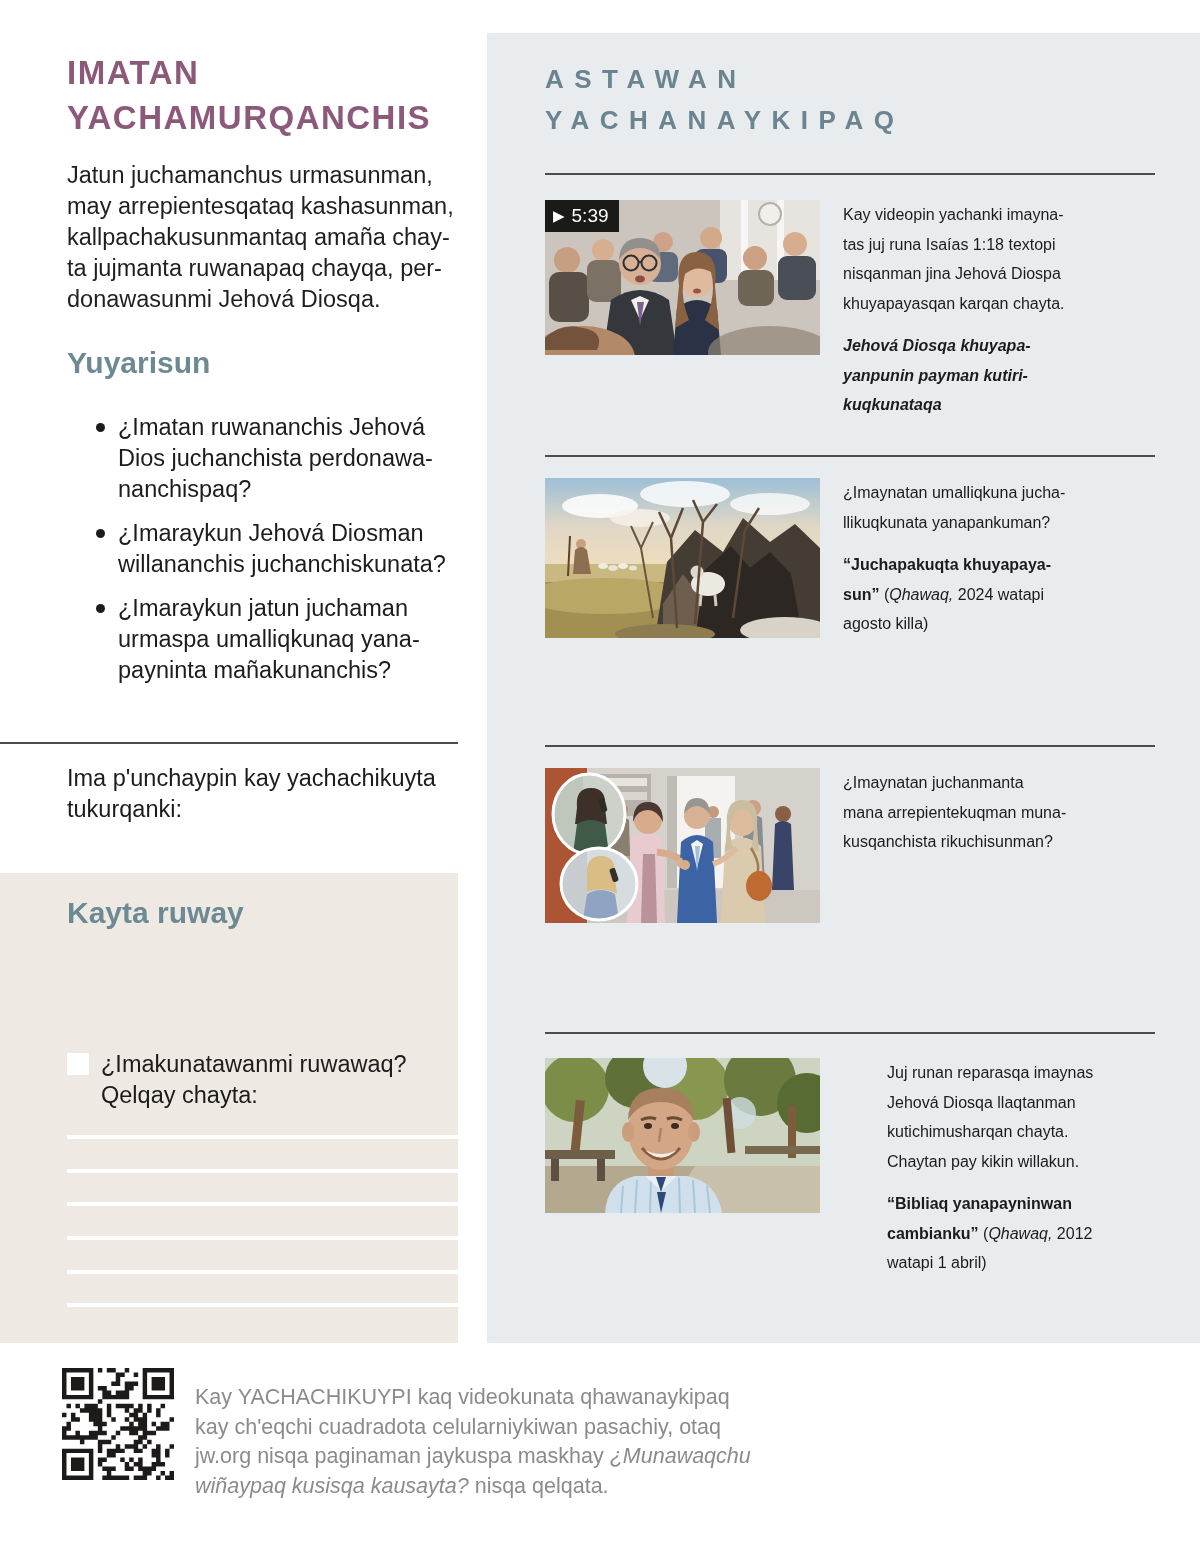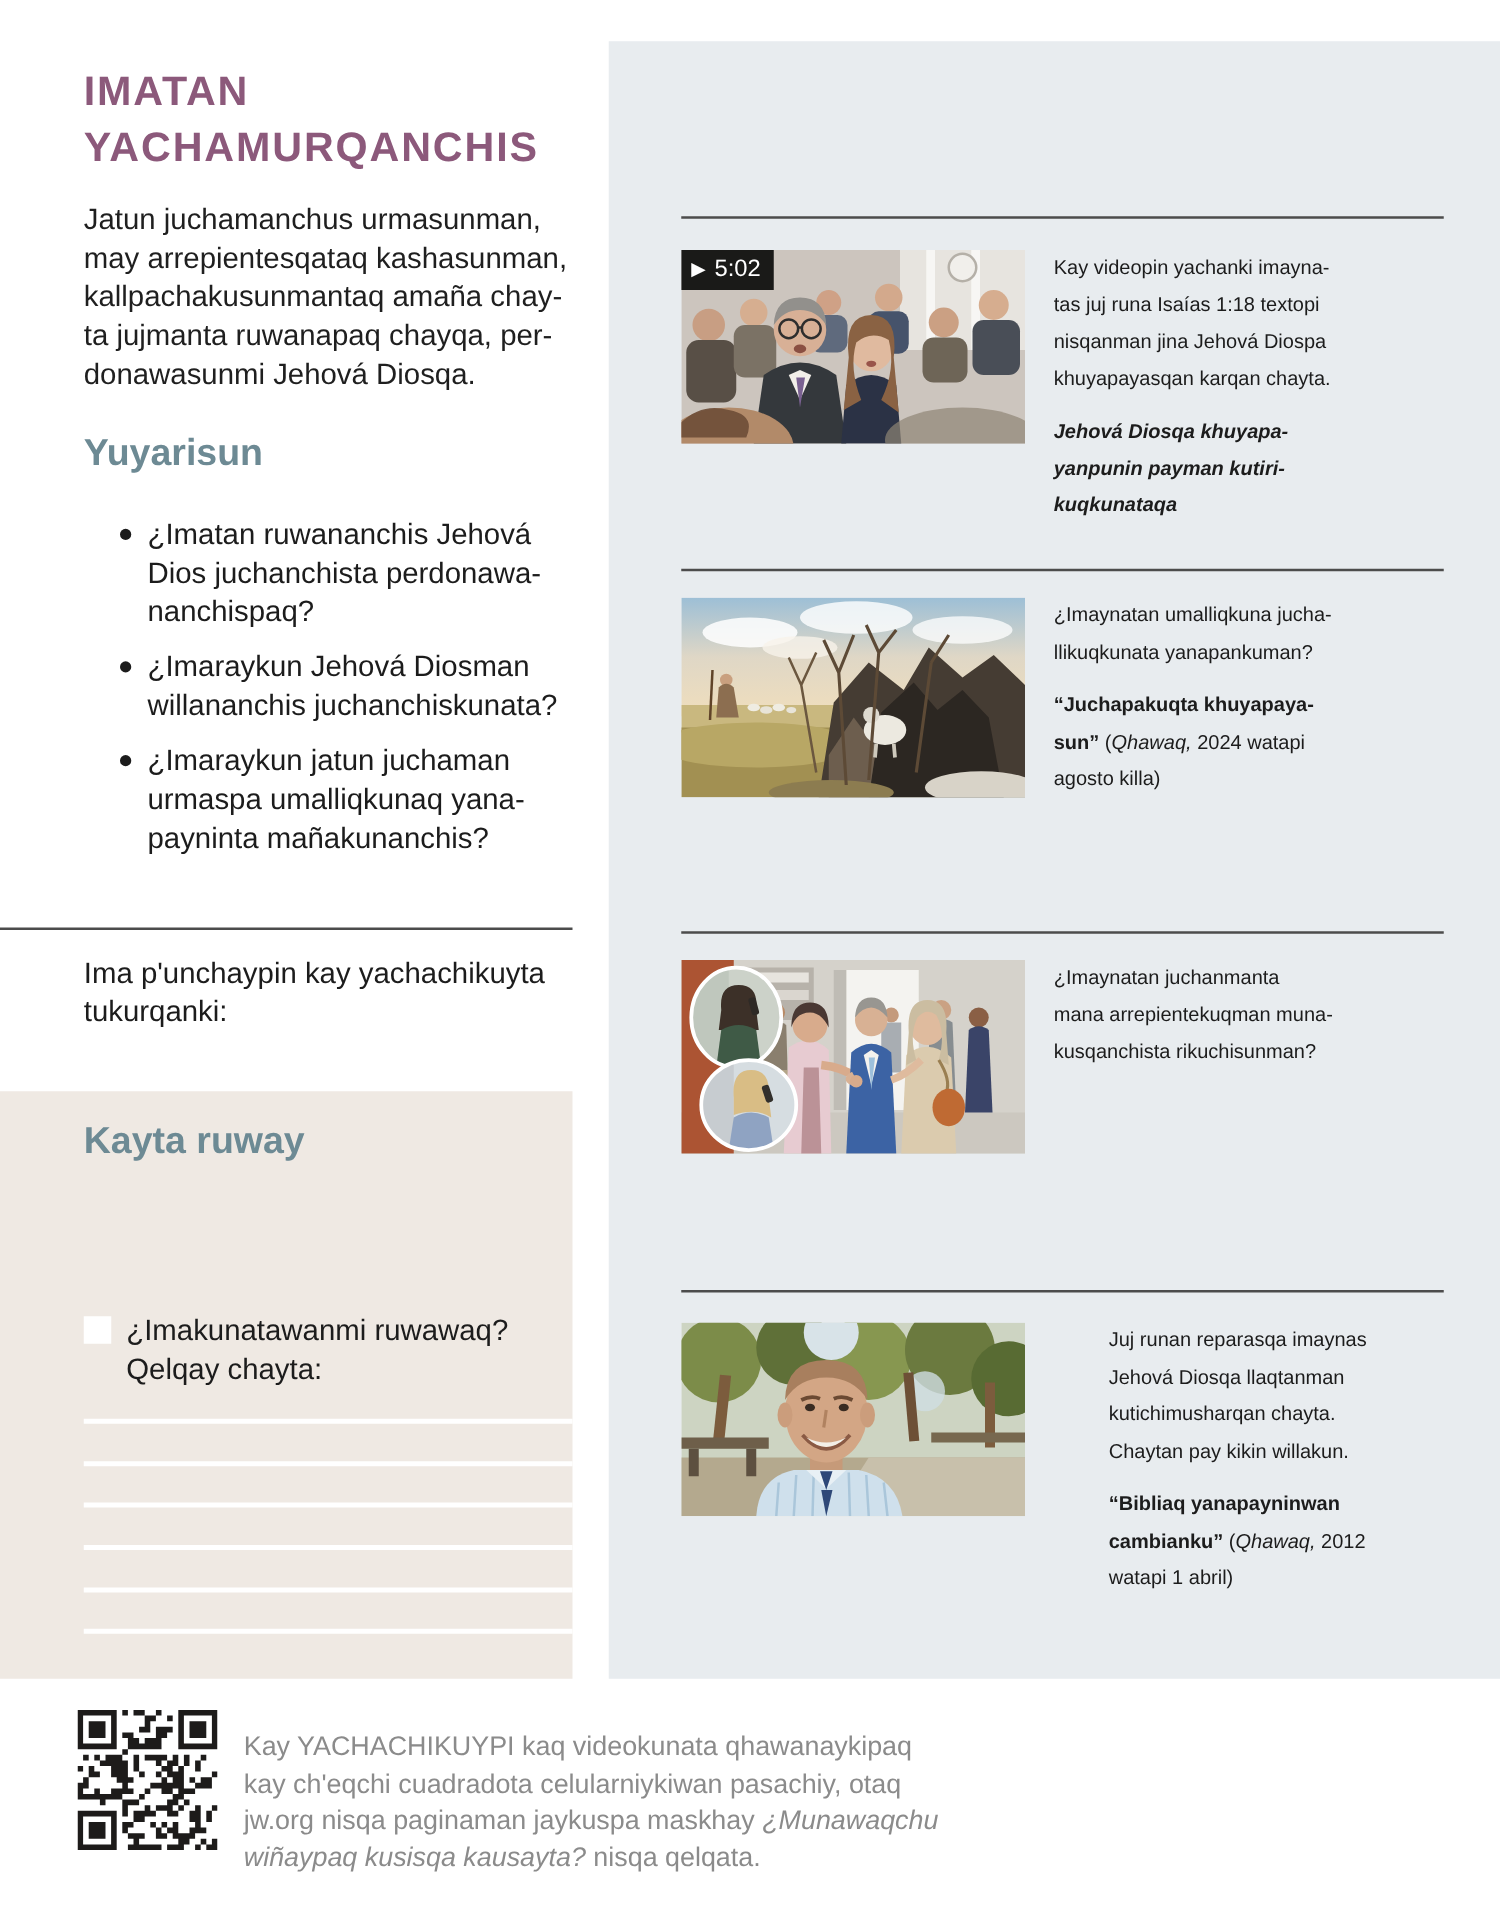--- a/index.html
+++ b/index.html
@@ -150,20 +150,22 @@
 
     <div class="write-line" style="top:262px;"></div>
     <div class="write-line" style="top:296px;"></div>
     <div class="write-line" style="top:329px;"></div>
     <div class="write-line" style="top:363px;"></div>
     <div class="write-line" style="top:397px;"></div>
     <div class="write-line" style="top:430px;"></div>
   </div>
 
   <div class="right-panel">
+    <h2 class="panel-heading pre">ASTAWAN
+YACHANAYKIPAQ</h2>
 
     <div class="sec-rule" style="top:140px;"></div>
 
     <div class="section" style="top:167px;">
       <div class="thumb">
         <svg width="275" height="155" viewBox="0 0 275 155">
           <rect width="275" height="155" fill="#ccc5be"></rect>
           <rect x="175" width="100" height="80" fill="#e7e4df"></rect>
           <rect x="196" width="7" height="80" fill="#f7f6f4"></rect>
           <rect x="232" width="7" height="80" fill="#f7f6f4"></rect>
@@ -192,21 +194,21 @@
           <path d="M128 155 L132 108 Q152 92 172 108 L176 155 Z" fill="#2b3245"></path>
           <circle cx="152" cy="80" r="17" fill="#e0ba9f"></circle>
           <path d="M134 86 Q130 52 152 52 Q174 52 170 86 L174 130 L160 120 Q172 95 166 72 Q152 64 140 74 Q134 95 144 120 L130 128 Z" fill="#8a6243"></path>
           <ellipse cx="152" cy="91" rx="4" ry="2.5" fill="#99544a"></ellipse>
           <ellipse cx="225" cy="152" rx="62" ry="26" fill="#8f8575" opacity="0.7"></ellipse>
           <ellipse cx="38" cy="158" rx="52" ry="32" fill="#b28a69"></ellipse>
           <path d="M-10 150 Q10 120 38 128 Q60 132 52 150 Z" fill="#6d4c37" opacity="0.9"></path>
         </svg>
         <div class="video-badge">
           <span class="play">▶</span>
-          <span>5:02</span>
+          <span>5:39</span>
         </div>
       </div>
       <div class="sec-text">
         <p class="sec-desc pre">Kay videopin yachanki imayna-
 tas juj runa Isaías 1:18 textopi
 nisqanman jina Jehová Diospa
 khuyapayasqan karqan chayta.</p>
         <p class="sec-ref pre"><span class="seg-b seg-i">Jehová Diosqa khuyapa-
 yanpunin payman kutiri-
 kuqkunataqa</span></p>

